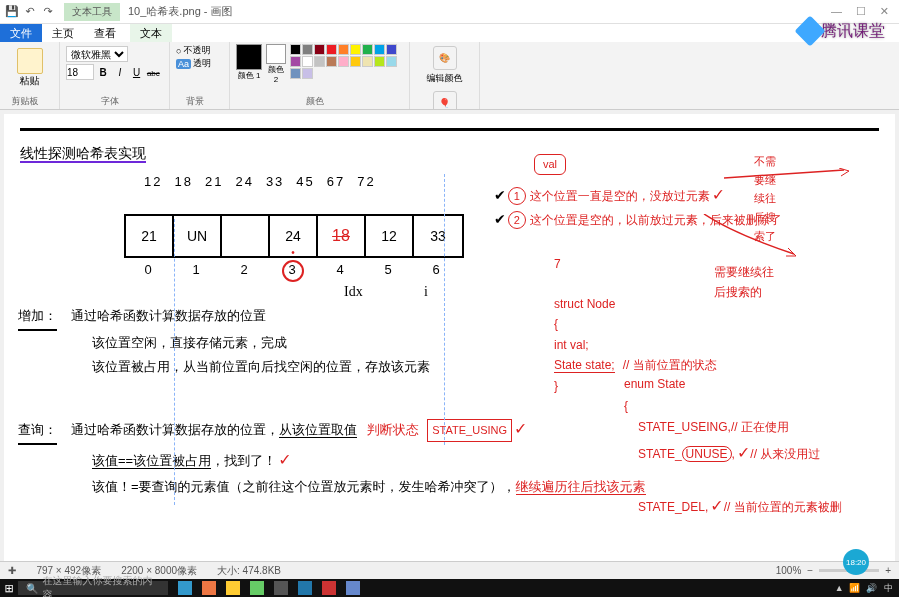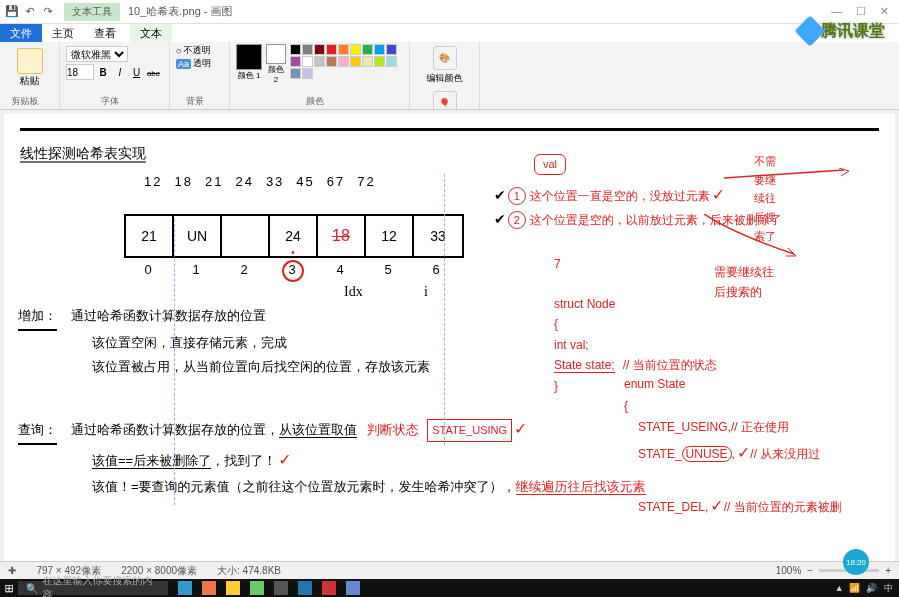--- a/index.html
+++ b/index.html
@@ -29,27 +29,27 @@
 .bg .opt{display:flex;align-items:center;gap:2px;font-size:9px}
 .colors{width:180px;padding-top:2px}
 .colors .cboxes{display:flex;gap:4px;align-items:flex-start}
 .colors .csel{width:26px;height:26px;border:1px solid #999;background:#000}
 .colors .csel2{width:20px;height:20px;border:1px solid #999;background:#fff}
 .palette{display:flex;flex-wrap:wrap;width:130px;gap:1px}
 .palette span{width:11px;height:11px;border:1px solid #ccc}
 .tools{width:70px;display:flex;gap:6px;padding-top:4px}
 .tools .tool{display:flex;flex-direction:column;align-items:center;font-size:9px;gap:2px}
 .tools .tico{width:24px;height:24px;border:1px solid #ccc;border-radius:3px;display:flex;align-items:center;justify-content:center}
-.watermark{position:absolute;top:20px;right:14px;display:flex;align-items:center;gap:0;color:#4d7c0f;font-size:16px;font-weight:700;z-index:50;text-shadow:0 0 3px rgba(0,0,0,.4)}
+.watermark{position:absolute;top:20px;right:14px;display:flex;align-items:center;gap:0;color:#701a75;font-size:16px;font-weight:400;z-index:50;text-shadow:0 0 3px rgba(0,0,0,.4)}
 .watermark .logo{width:22px;height:22px;background:#3ea8ff;transform:rotate(45deg);border-radius:3px}
 .canvas{position:absolute;top:110px;left:0;right:0;bottom:36px;background:#f0f0f0;overflow:hidden}
 .page{background:#fff;margin:4px;padding:10px 16px;height:100%;position:relative;font-size:13px}
 .hr{border-top:3px solid #000;margin:4px 0 14px}
 .title{font-size:14px;margin-bottom:10px}
-.title .ul{border-bottom:2px solid #737373}
+.title .ul{border-bottom:2px solid #6d28d9}
 .nums{position:absolute;top:60px;left:140px;font-size:13px;letter-spacing:2px}
 .nums span{margin-right:12px}
 .table{position:absolute;top:100px;left:120px;display:flex;border:2px solid #000}
 .table .cell{width:48px;height:40px;border-right:2px solid #000;display:flex;align-items:center;justify-content:center;font-size:14px;position:relative}
 .table .cell:last-child{border-right:none}
 .cell .red{color:#d22;position:absolute;font-size:16px}
 .idx{position:absolute;top:148px;left:120px;display:flex;font-size:13px}
 .idx span{width:48px;text-align:center}
 .idx .circ{position:relative}
 .idx .circ::after{content:'';position:absolute;left:14px;top:-2px;width:18px;height:18px;border:2px solid #d22;border-radius:50%}
@@ -230,21 +230,21 @@
   <div class="section" style="top:190px;left:14px">
     <span class="hdr">增加：</span><span>通过哈希函数计算数据存放的位置</span><br>
     <span style="margin-left:74px">该位置空闲，直接存储元素，完成</span><br>
     <span style="margin-left:74px">该位置被占用，从当前位置向后找空闲的位置，存放该元素</span>
   </div>
 
   <div class="section" style="top:300px;left:14px">
     <span class="hdr">查询：</span><span>通过哈希函数计算数据存放的位置，</span><span class="blku">从该位置取值</span>
     <span class="red" style="margin-left:6px">判断状态</span>
     <span class="statebox" style="margin-left:5px">STATE_USING</span><span class="check">✓</span><br>
-    <span style="margin-left:74px"><span class="blku">该值==后来被删除了</span><span>，找到了！</span><span class="check">✓</span></span><br>
+    <span style="margin-left:74px"><span class="blku">该值==该位置被占用</span><span>，找到了！</span><span class="check">✓</span></span><br>
     <span style="margin-left:74px"><span>该值！=要查询的元素值</span><span>（之前往这个位置放元素时，发生哈希冲突了），</span><span class="redu">继续遍历往后找该元素</span></span>
   </div>
 
   <div class="rcol">
     <div style="margin-left:40px"><span class="val">val</span></div>
     <div class="line1"><span class="tick">✔</span><span class="bub">1</span><span class="red">这个位置一直是空的，没放过元素</span><span class="check">✓</span></div>
     <div class="annot" style="top:-2px;left:260px;font-size:11px">不需要继续往后搜索了</div>
     <svg class="redsvg" style="top:14px;left:230px" width="140" height="20">
           <path d="M0 10 L120 2" stroke="#d22" fill="none" stroke-width="1.5"></path>
           <path d="M115 0 L125 3 L117 8" stroke="#d22" fill="none"></path>

